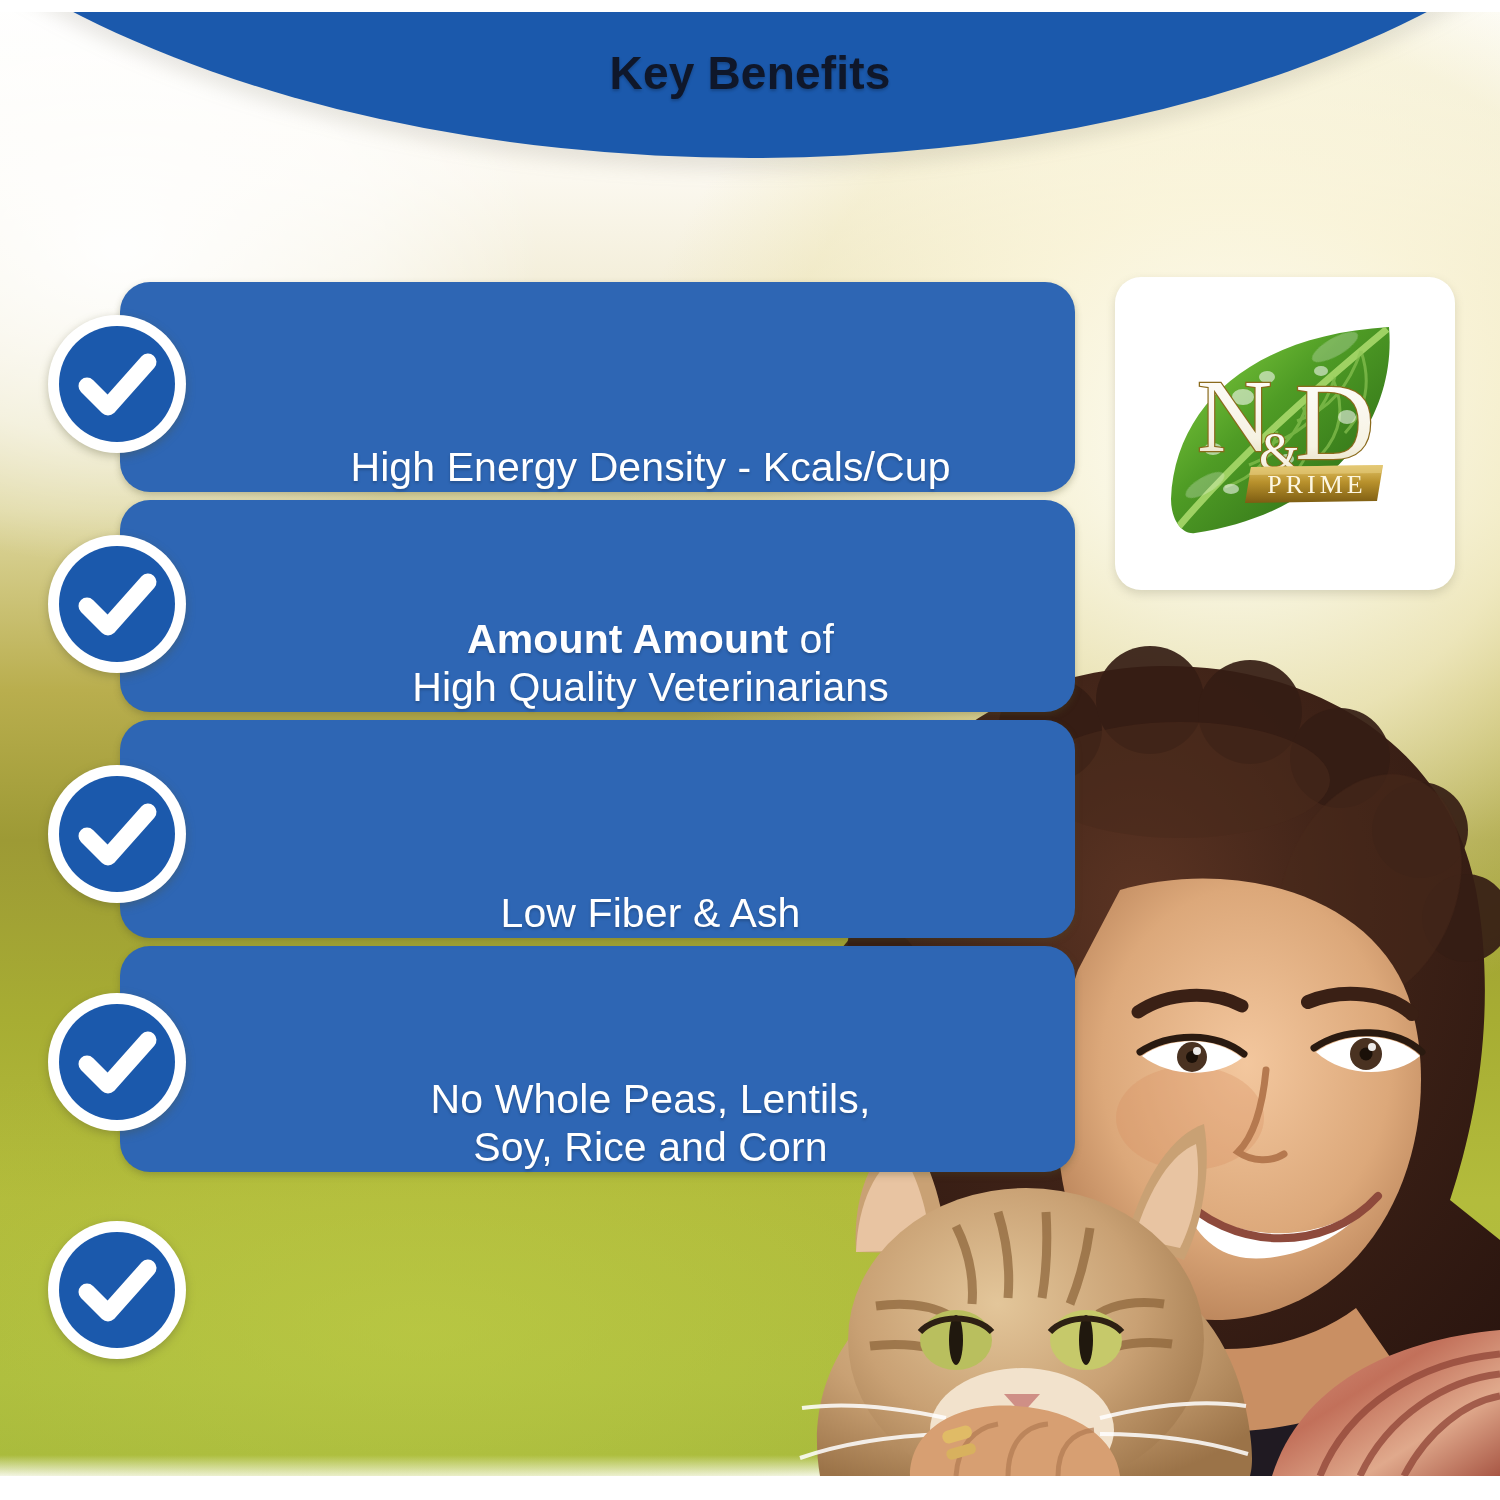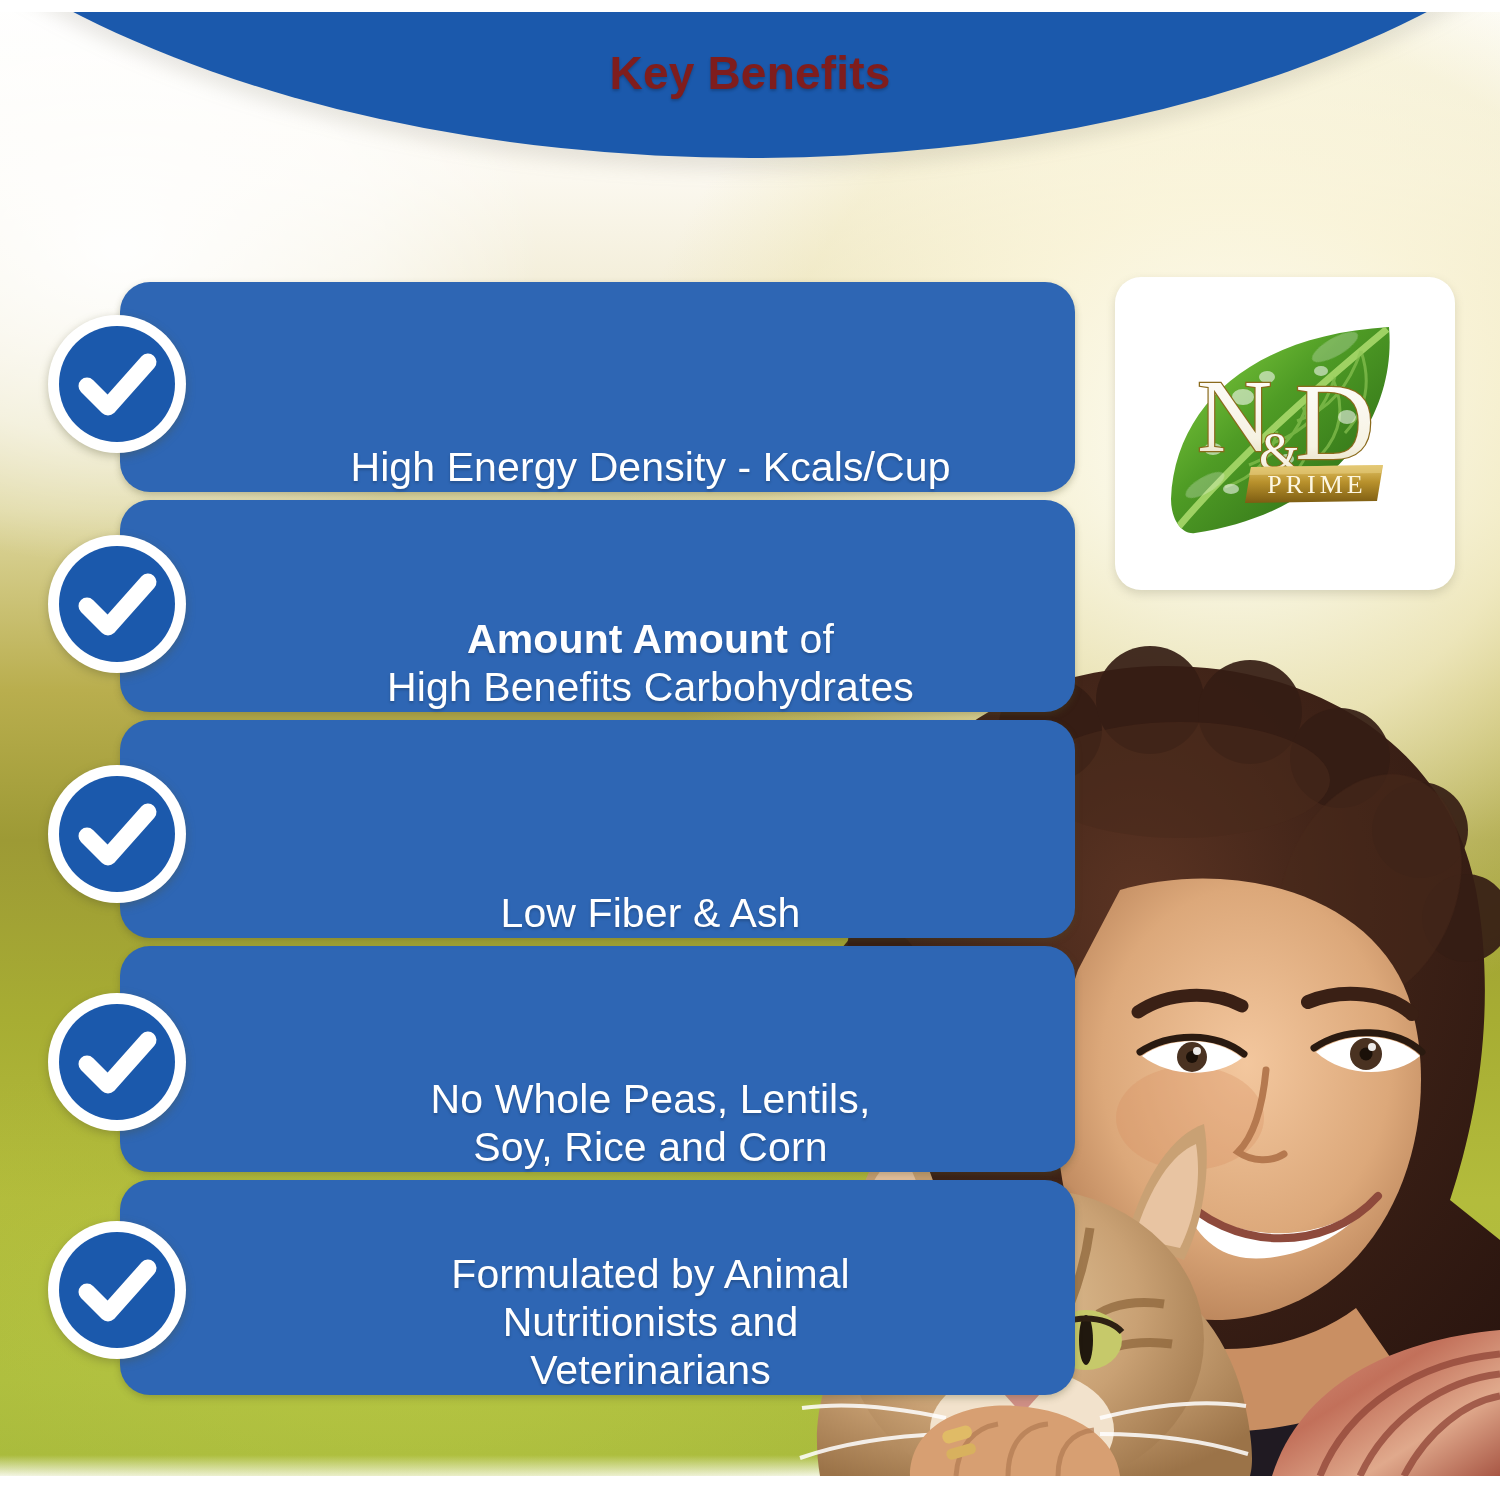--- a/index.html
+++ b/index.html
@@ -108,21 +108,21 @@
     left: 0; right: 0; top: 0;
     height: 12px;
     background: #ffffff;
   }
   .header-title {
     position: absolute;
     left: 0;
     right: 0;
     top: 46px;
     text-align: center;
-    color: #7f1d1d;
+    color: #0f172a;
     font-size: 46px;
     font-weight: bold;
     letter-spacing: 0.2px;
     text-shadow: 0 2px 3px rgba(0,0,0,0.22);
     z-index: 6;
   }
 
   
   .bars {
     position: absolute;
@@ -359,37 +359,32 @@
   <div class="header-title">Key Benefits</div>
 
   <div class="bars">
 
     <div class="bar bar-1">
       <div class="bar-text">High Energy Density - Kcals/Cup</div>
     </div>
 
     <div class="bar bar-2">
       <div class="bar-text"><b>Amount Amount</b><span> of
-High Benefits Carbohydrates</span></div>
+High Quality Veterinarians</span></div>
     </div>
 
     <div class="bar bar-4">
       <div class="bar-text">No Whole Peas, Lentils,
 Soy, Rice and Corn</div>
     </div>
 
     <div class="bar bar-3">
       <div class="bar-text">Low Fiber &amp; Ash</div>
     </div>
 
-    <div class="bar bar-5">
-      <div class="bar-text">Formulated by Animal
-Nutritionists and
-Veterinarians</div>
-    </div>
   </div>
 
   <div class="check check-1">
     <svg viewBox="0 0 144 144">
         <circle cx="72" cy="72" r="69" fill="#ffffff"></circle>
         <circle cx="72" cy="72" r="58" fill="#1b59ac"></circle>
         <path d="M42 74 L 63 95 L 103 50" stroke="#ffffff" stroke-width="17" fill="none" stroke-linecap="round" stroke-linejoin="round"></path>
       </svg>
   </div>
   <div class="check check-2">

